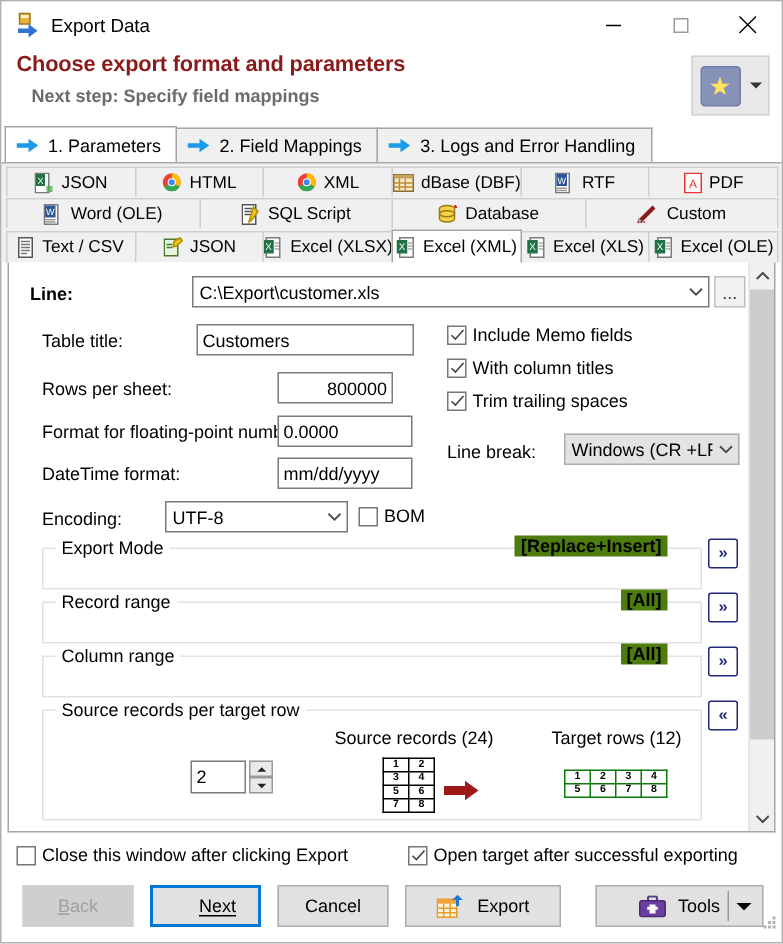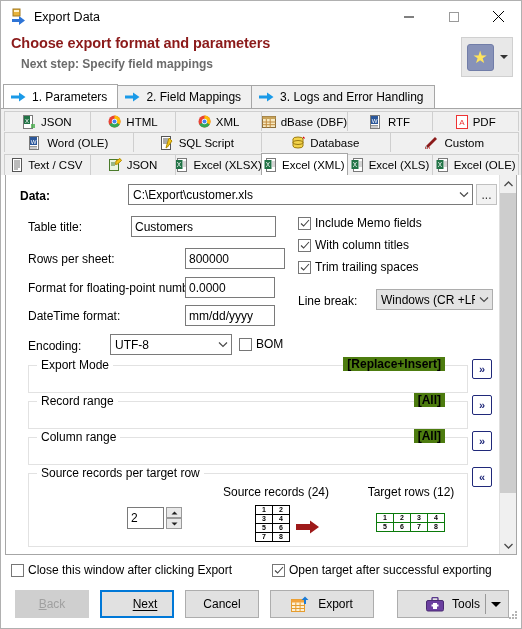--- a/index.html
+++ b/index.html
@@ -636,21 +636,21 @@
       </span>
       <span>Excel (OLE)</span>
     </div>
   </div>
 </div>
 
 <div class="content-wrap">
   <div class="content">
 
     <div class="row" style="left:14px; top:14px;">
-      <span class="lbl bold">Data:</span>
+      <span class="lbl bold">Line:</span>
     </div>
     <div class="combo" style="position:absolute; left:122px; top:9px; width:345px;">
       <span class="cv">C:\Export\customer.xls</span>
       <span class="carr">
         <svg width="10" height="7" viewBox="0 0 10 7">
             <path d="M1 1.5 L5 5.5 L9 1.5" fill="none" stroke="#4a4a4a" stroke-width="1.2"></path>
           </svg>
       </span>
     </div>
     <div class="ellipsis-btn" style="position:absolute; left:470px; top:9px;">
@@ -658,21 +658,21 @@
     </div>
 
     <div class="row" style="left:22px; top:45px;">
       <span class="lbl">Table title:</span>
     </div>
     <input class="txt" style="position: absolute; left: 125px; top: 41px; width: 145px;" value="Customers">
 
     <div class="row" style="left:22px; top:77px;">
       <span class="lbl">Rows per sheet:</span>
     </div>
-    <input class="txt" style="position: absolute; left: 179px; top: 73px; width: 100px;" value="800000">
+    <input class="txt" style="position: absolute; left: 179px; top: 73px; width: 77px; text-align: right;" value="800000">
 
     <div class="row" style="left:22px; top:106px;">
       <span class="lbl">Format for floating-point numbers</span>
     </div>
     <input class="txt" style="position: absolute; left: 179px; top: 102px; width: 90px;" value="0.0000">
 
     <div class="row" style="left:22px; top:134px;">
       <span class="lbl">DateTime format:</span>
     </div>
     <input class="txt" style="position: absolute; left: 179px; top: 130px; width: 90px;" value="mm/dd/yyyy">

